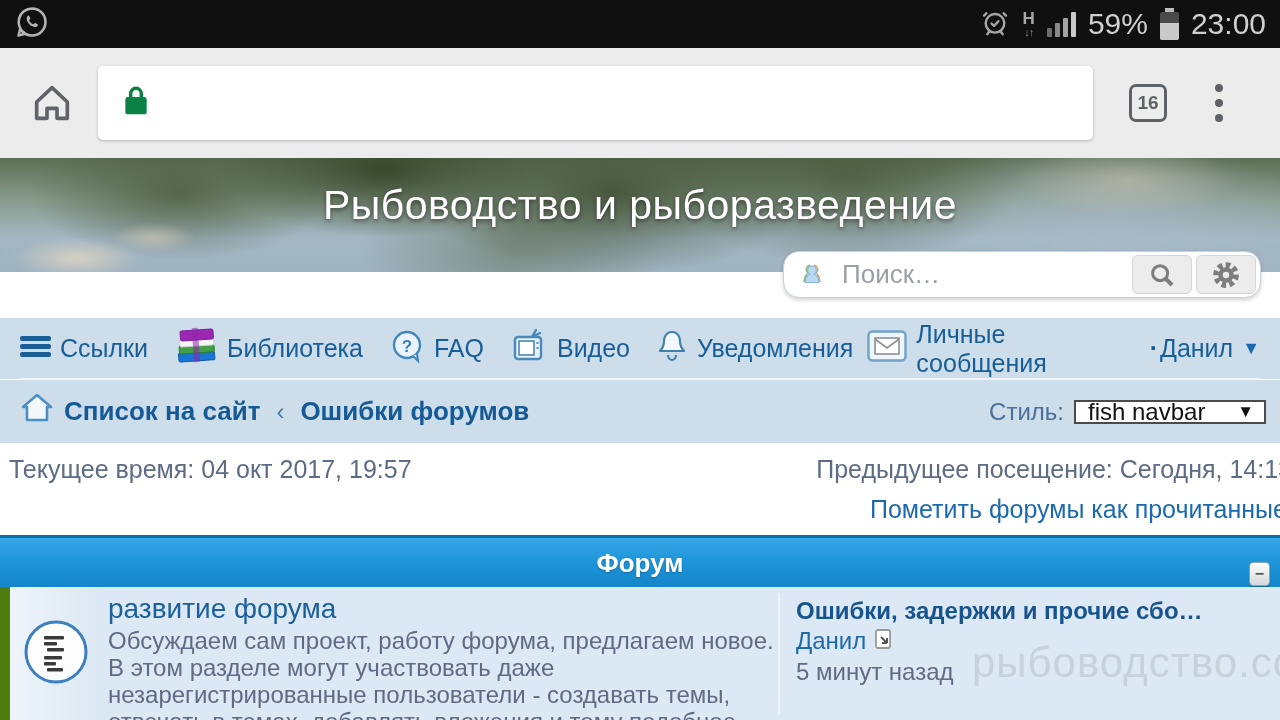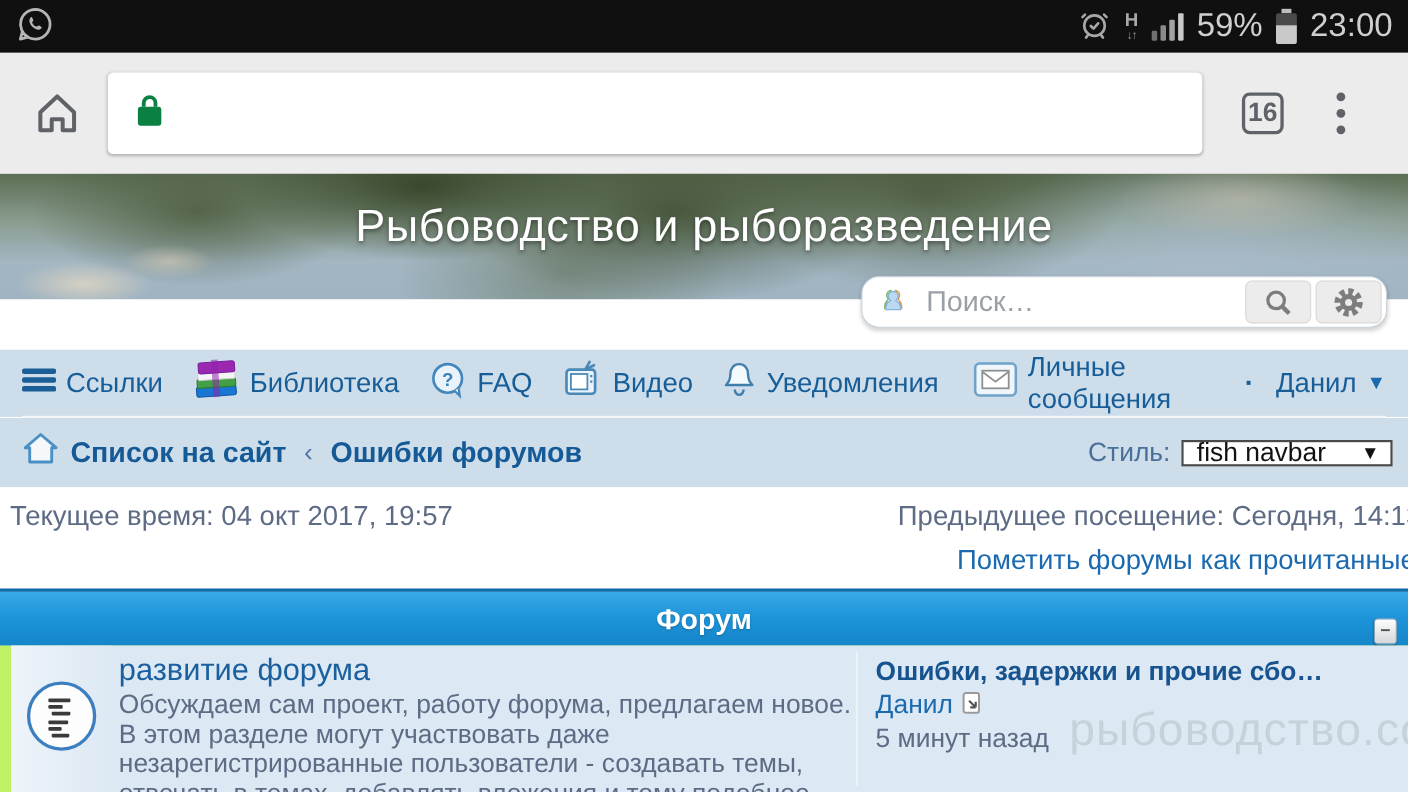--- a/index.html
+++ b/index.html
@@ -42,21 +42,21 @@
     overflow:hidden; white-space:nowrap;
   }
   .url-text { font-size:31px; margin-left:16px; }
   .url-scheme { color:#0b8043; }
   .url-sep { color:#9e9e9e; }
   .url-domain { color:#3c3c3c; }
   .url-path { color:#9e9e9e; }
   .tab-btn {
     margin-left:36px; width:38px; height:38px; border:3.5px solid #5f6368; border-radius:7px;
     display:flex; align-items:center; justify-content:center;
-    font-size:24px; font-weight:bold; color:#5f6368;
+    font-size:19px; font-weight:bold; color:#5f6368;
   }
   .menu-btn { margin-left:48px; display:flex; flex-direction:column; gap:7px; }
   .menu-btn i { width:8px; height:8px; border-radius:50%; background:#5f6368; }
   
   .header-hero {
     position:absolute; left:0; top:158px; width:1280px; height:160px; background:#fff;
   }
   .hero-img {
     position:absolute; left:0; top:0; width:1280px; height:114px; overflow:hidden;
     background:
@@ -90,21 +90,21 @@
     width:60px; height:39px; background:#ececec; border:1px solid #d6d6d6; border-radius:6px;
     display:flex; align-items:center; justify-content:center; margin-left:4px;
   }
   
   .forum-nav {
     position:absolute; left:0; top:318px; width:1280px; height:61px;
     background:#cdddea; display:flex; align-items:center; padding:0 20px;
     color:#175e99; font-size:25px;
   }
   .nav-item { display:flex; align-items:center; gap:9px; margin-right:26px; cursor:pointer; }
-  .nav-right { margin-left:auto; display:flex; align-items:center; gap:18px; }
+  .nav-right { margin-left:auto; display:flex; align-items:center; gap:0; }
   .nav-right .nav-item { margin-right:14px; }
   .nav-dot { color:#175e99; font-weight:bold; margin:0 2px 0 0; }
   .caret { font-size:18px; color:#1b6ab0; }
   .nav-sep {
     position:absolute; left:20px; top:378px; width:1240px; height:2px; background:#f2f6f9;
   }
   
   .crumb-row {
     position:absolute; left:0; top:380px; width:1280px; height:63px;
     background:#cdddea; display:flex; align-items:center; padding:0 14px 0 20px;
@@ -135,21 +135,21 @@
     color:#fff; font-size:26px; font-weight:bold; text-shadow:0 1px 2px rgba(0,0,0,.25);
   }
   .minimize-btn {
     position:absolute; right:10px; top:24px; width:21px; height:24px;
     background:linear-gradient(180deg,#fdfdfd,#d4d8db); border:1px solid #8aa4b8; border-radius:4px;
     display:flex; align-items:center; justify-content:center;
     font-size:16px; font-weight:bold; color:#555; box-shadow:0 1px 1px rgba(0,0,0,.25);
   }
   .forum-body {
     position:absolute; left:0; top:587px; width:1280px; height:133px;
-    background:#bef264; padding-left:10px;
+    background:#4d7c0f; padding-left:10px;
   }
   .forum-row { display:flex; width:1270px; height:100%; background:#dce8f3; }
   .icon-cell {
     width:92px; display:flex; align-items:center; justify-content:center;
     background:linear-gradient(90deg,#eef4fa,#dce8f3);
   }
   .text-cell { width:676px; padding:6px 0 0 6px; }
   .row-title { font-size:28px; color:#1a5f9e; cursor:pointer; line-height:32px; }
   .row-desc { font-size:24px; color:#5d6b85; line-height:27px; margin-top:2px; width:668px; }
   .v-divider { width:2px; background:#eef3f8; margin:6px 0; }

